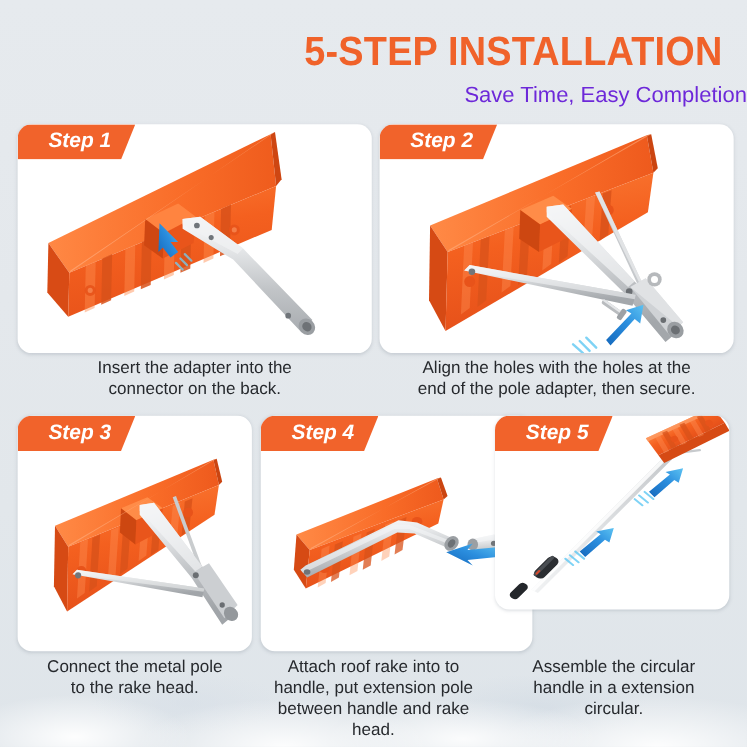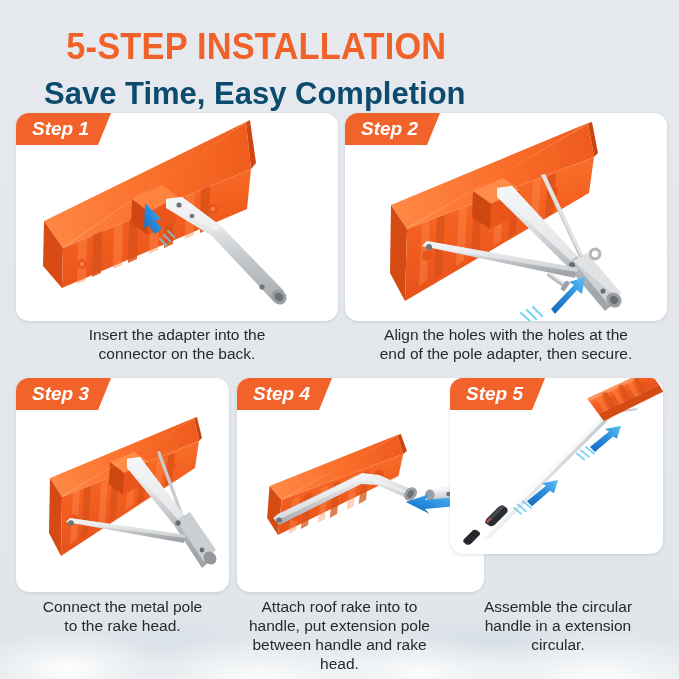--- a/index.html
+++ b/index.html
@@ -22,35 +22,35 @@
     background:
       radial-gradient(ellipse 150px 55px at 10% 95%, rgba(255,255,255,.95), rgba(255,255,255,0) 70%),
       radial-gradient(ellipse 190px 62px at 38% 100%, rgba(255,255,255,.92), rgba(255,255,255,0) 70%),
       radial-gradient(ellipse 170px 50px at 62% 96%, rgba(255,255,255,.88), rgba(255,255,255,0) 72%),
       radial-gradient(ellipse 210px 66px at 88% 100%, rgba(255,255,255,.93), rgba(255,255,255,0) 70%),
       radial-gradient(ellipse 120px 40px at 25% 78%, rgba(214,222,231,.55), rgba(214,222,231,0) 72%),
       radial-gradient(ellipse 140px 42px at 72% 80%, rgba(206,216,226,.5), rgba(206,216,226,0) 72%);
   }
 
   
-  #header { position:absolute; top:0; left:0; width:679px; text-align:left; z-index:6;padding-left:44px; }
+  #header { position:absolute; top:0; left:0; width:679px; text-align:right; z-index:6;padding-left:44px; }
   #main-title {
     margin-top:26px;
     font-size:37px;
     font-weight:bold;
     letter-spacing:.2px;
     color:#f0622a;
     font-family:"Liberation Sans Narrow","Liberation Sans", sans-serif;
     transform:scaleX(.93);
   }
   #main-subtitle {
     margin-top:8px;
-    font-size:31px;
-    color:#0c4a6e;
-    font-weight:bold;
+    font-size:20px;
+    color:#6d28d9;
+    font-weight:normal;
   }
 
   
   #steps-grid { position:absolute; top:113px; left:0; width:679px; z-index:5; }
 
   .step-card {
     position:absolute;
     background:#ffffff;
     border-radius:13px;
     box-shadow:0 1px 3px rgba(120,132,145,.25);
@@ -67,21 +67,21 @@
   
   .step-badge {
     position:absolute; top:0; left:0;
     height:32px;
     background:#f1632b;
     color:#fff;
     font-style:italic;
     font-weight:bold;
     font-size:19px;
     line-height:32px;
-    padding:0 22px 0 16px;
+    padding:0 22px 0 28px;
     z-index:4;
     -webkit-clip-path:polygon(0 0, 100% 0, calc(100% - 13px) 100%, 0 100%);
     clip-path:polygon(0 0, 100% 0, calc(100% - 13px) 100%, 0 100%);
     white-space:nowrap;
   }
 
   
   .stage { position:absolute; inset:0; }
   .stage svg { position:absolute; inset:0; width:100%; height:100%; }
 </style>

